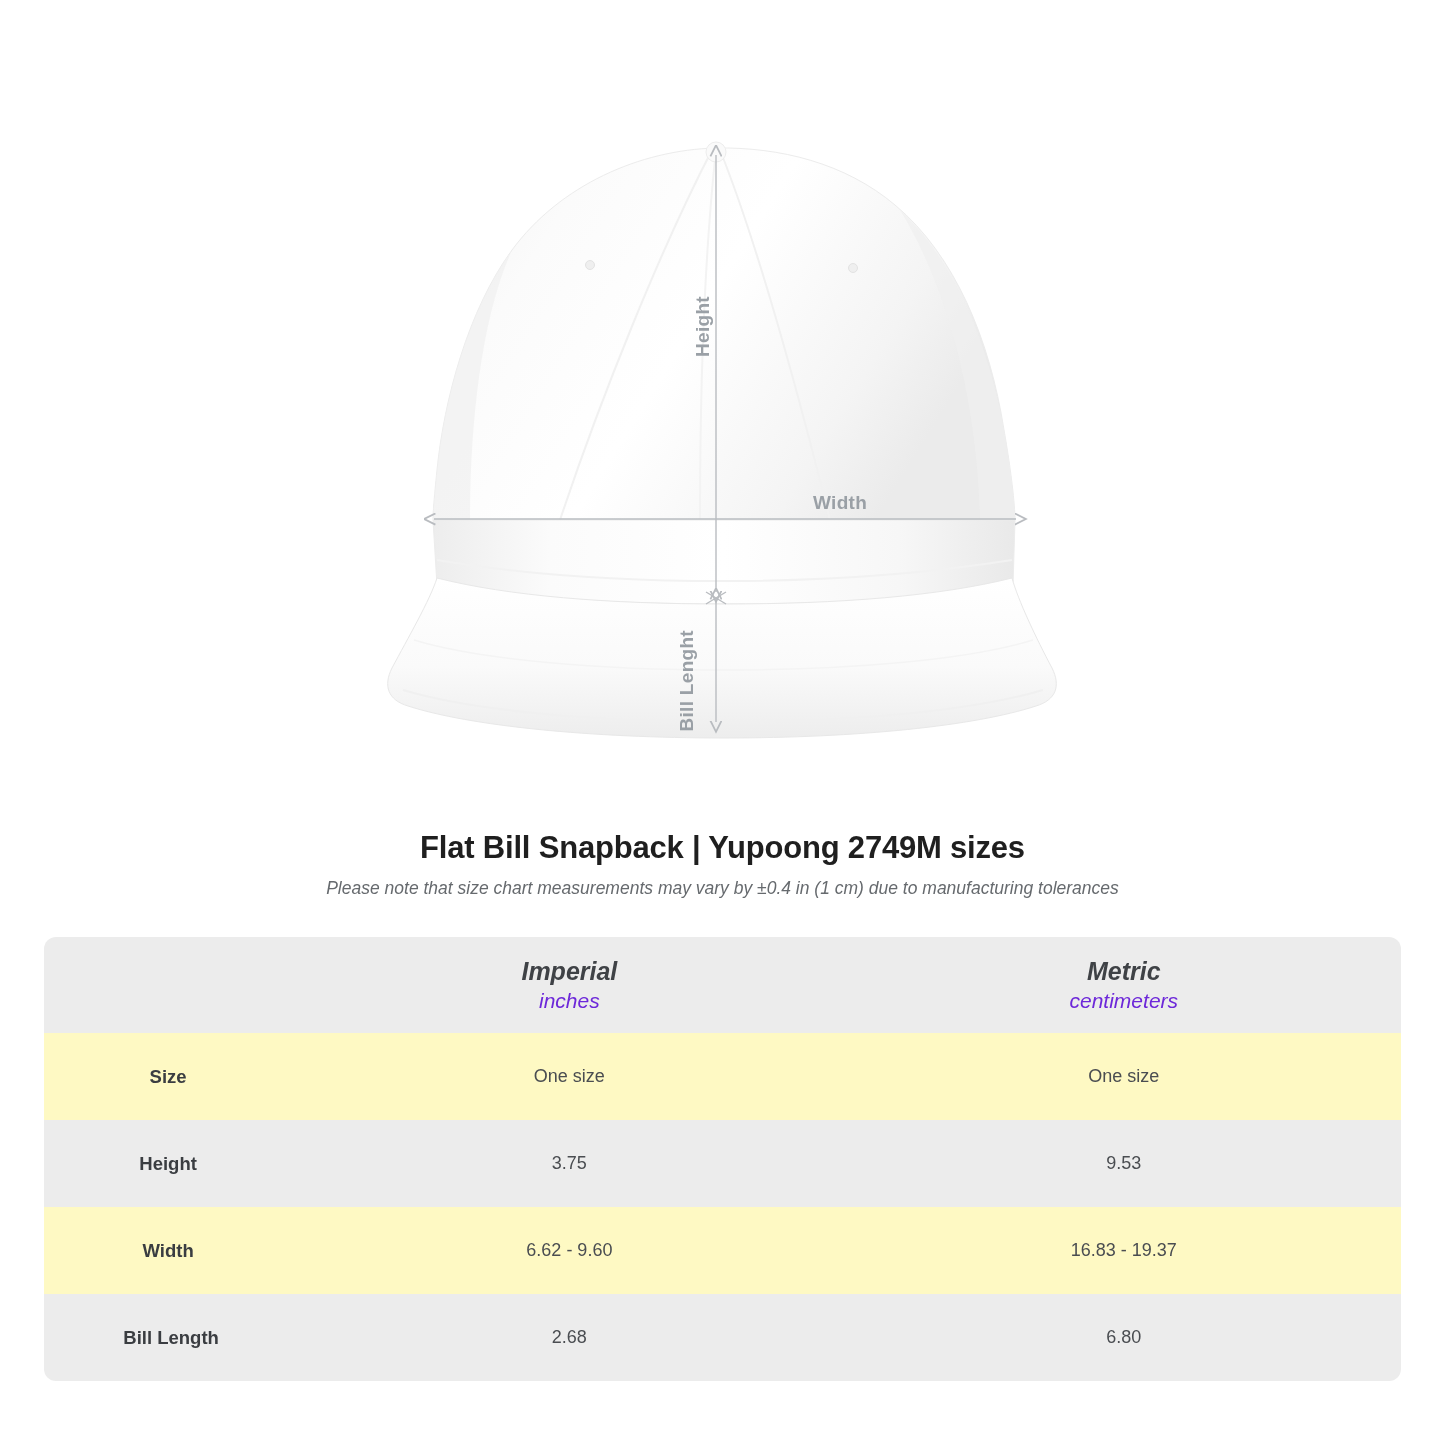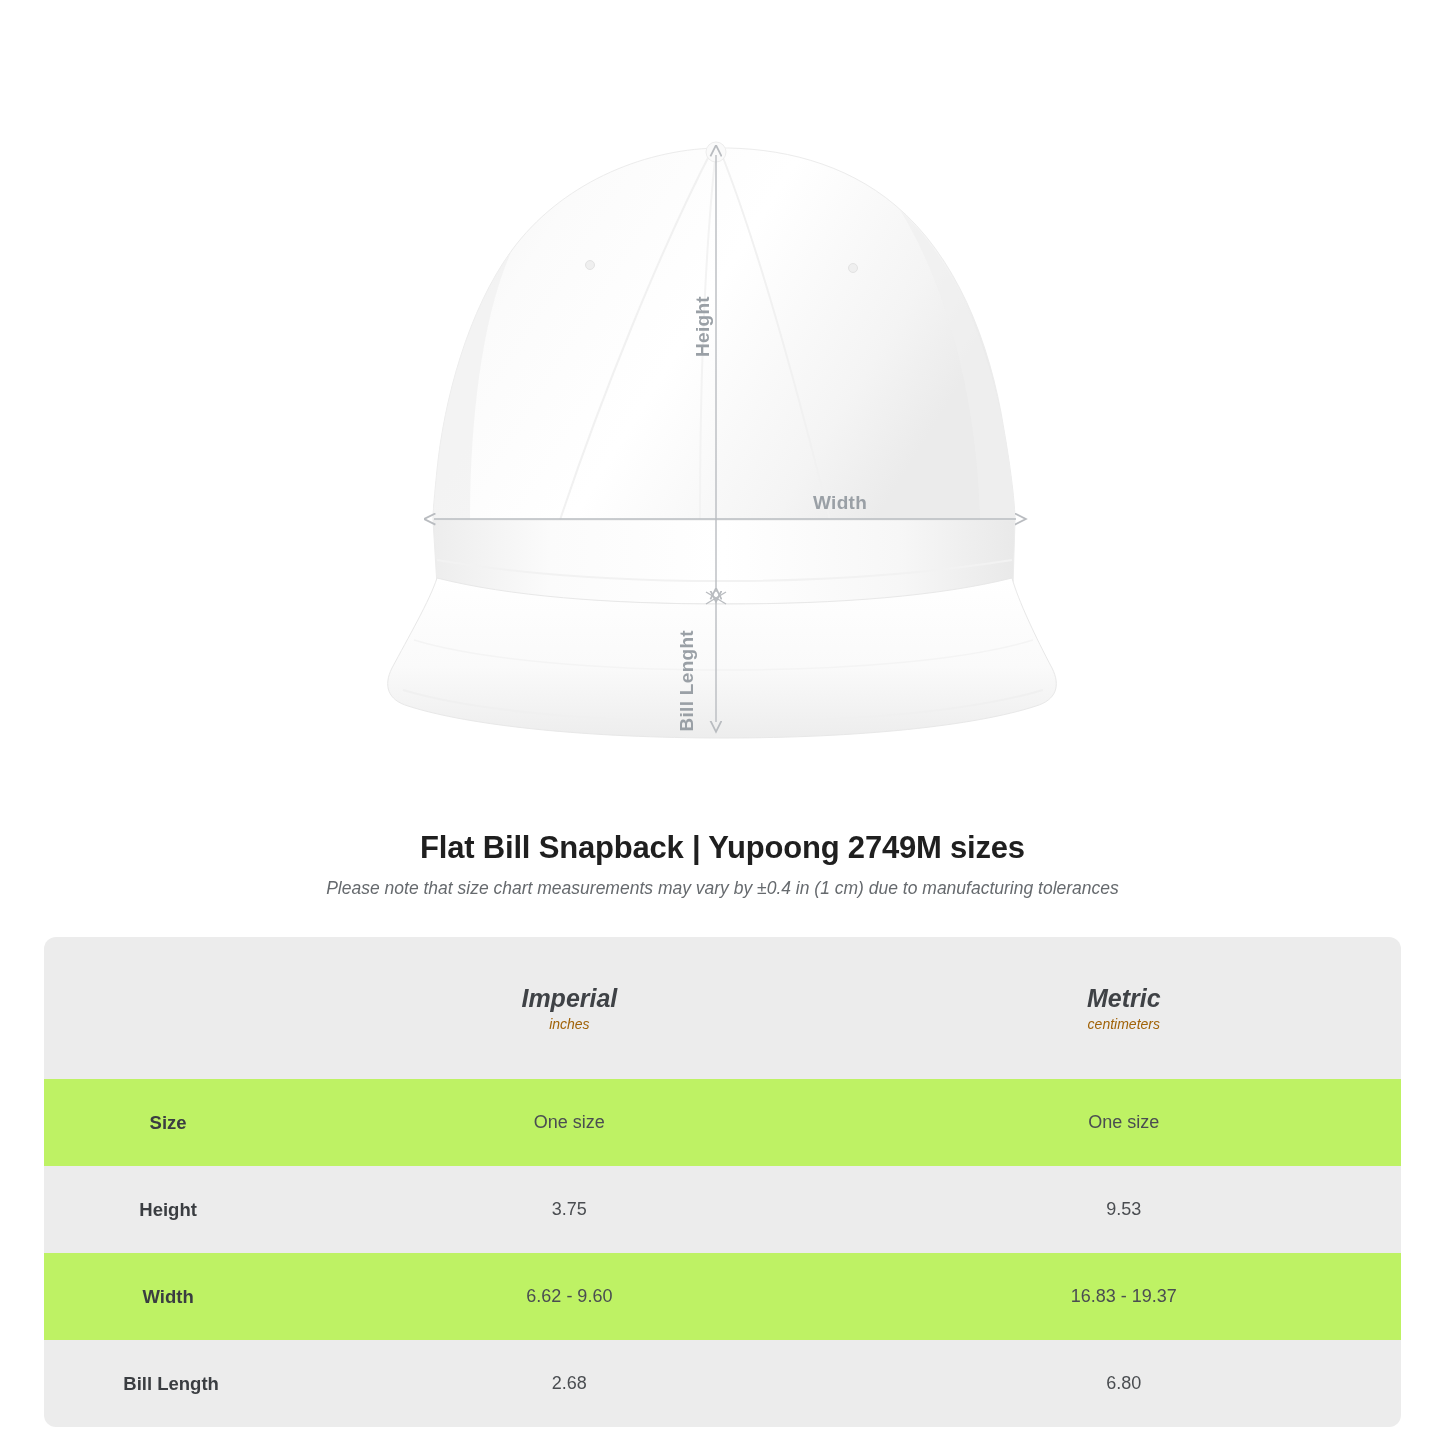--- a/index.html
+++ b/index.html
@@ -85,54 +85,54 @@
     width: 1357px;
     border-collapse: collapse;
     table-layout: fixed;
   }
   table.size-table td, table.size-table th {
     border: 0;
     padding: 0;
   }
   .hdr-row td {
     background: #ececec;
-    height: 142px;
+    height: 96px;
     vertical-align: middle;
     text-align: center;
   }
   .hdr-row td.first { border-top-left-radius: 12px; }
   .hdr-row td.last  { border-top-right-radius: 12px; }
   .unit-title {
     font-size: 25px;
     font-style: italic;
     font-weight: bold;
     color: #3f4246;
     line-height: 1.15;
   }
   .unit-sub {
-    font-size: 14px;
+    font-size: 21px;
     font-style: italic;
-    color: #a16207;
+    color: #6d28d9;
     margin-top: 4px;
   }
 
   .body-row td {
     height: 87px;
     vertical-align: middle;
     text-align: center;
     font-size: 18px;
     color: #4a4d51;
   }
   .body-row td.rowlabel {
     font-weight: bold;
     font-size: 18.5px;
     color: #3a3d41;
   }
   .body-row.shaded td { background: #ececec; }
-  .body-row.plain td  { background: #bef264; margin-top: 8px; }
+  .body-row.plain td  { background: #fef9c3; margin-top: 8px; }
 
   .col-div {
     border-left: 1px solid #d8d8d8;
   }
   .body-row.last-row td.first { border-bottom-left-radius: 12px; padding-left: 6px; }
   .body-row.last-row td.last  { border-bottom-right-radius: 12px; }
 
   .col-label { width: 248px; }
   .col-val   { width: 554px; }
 </style>

